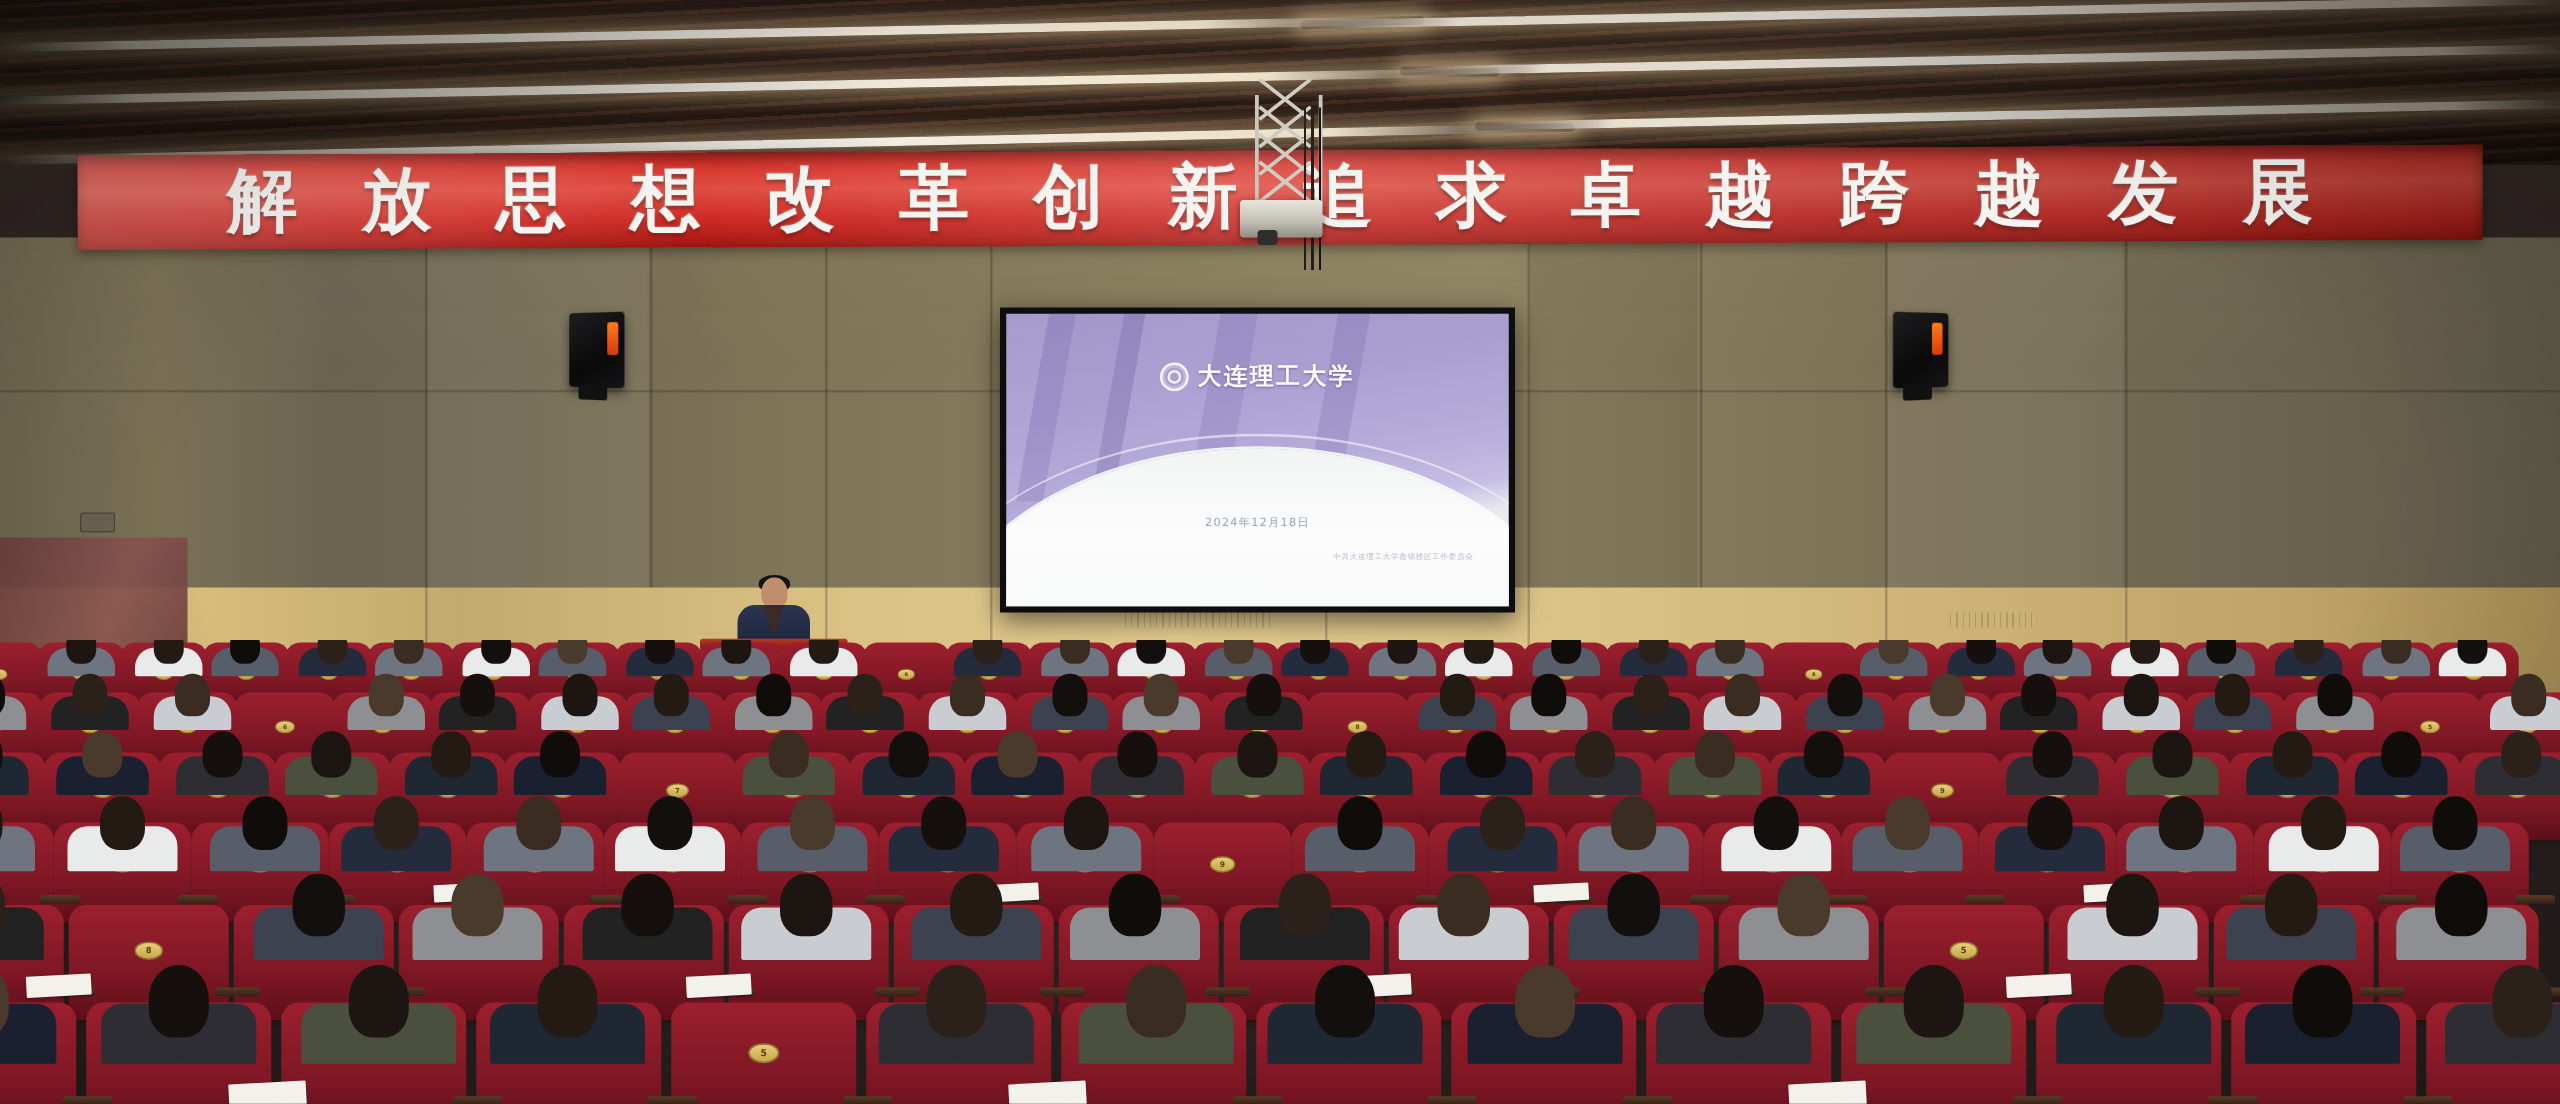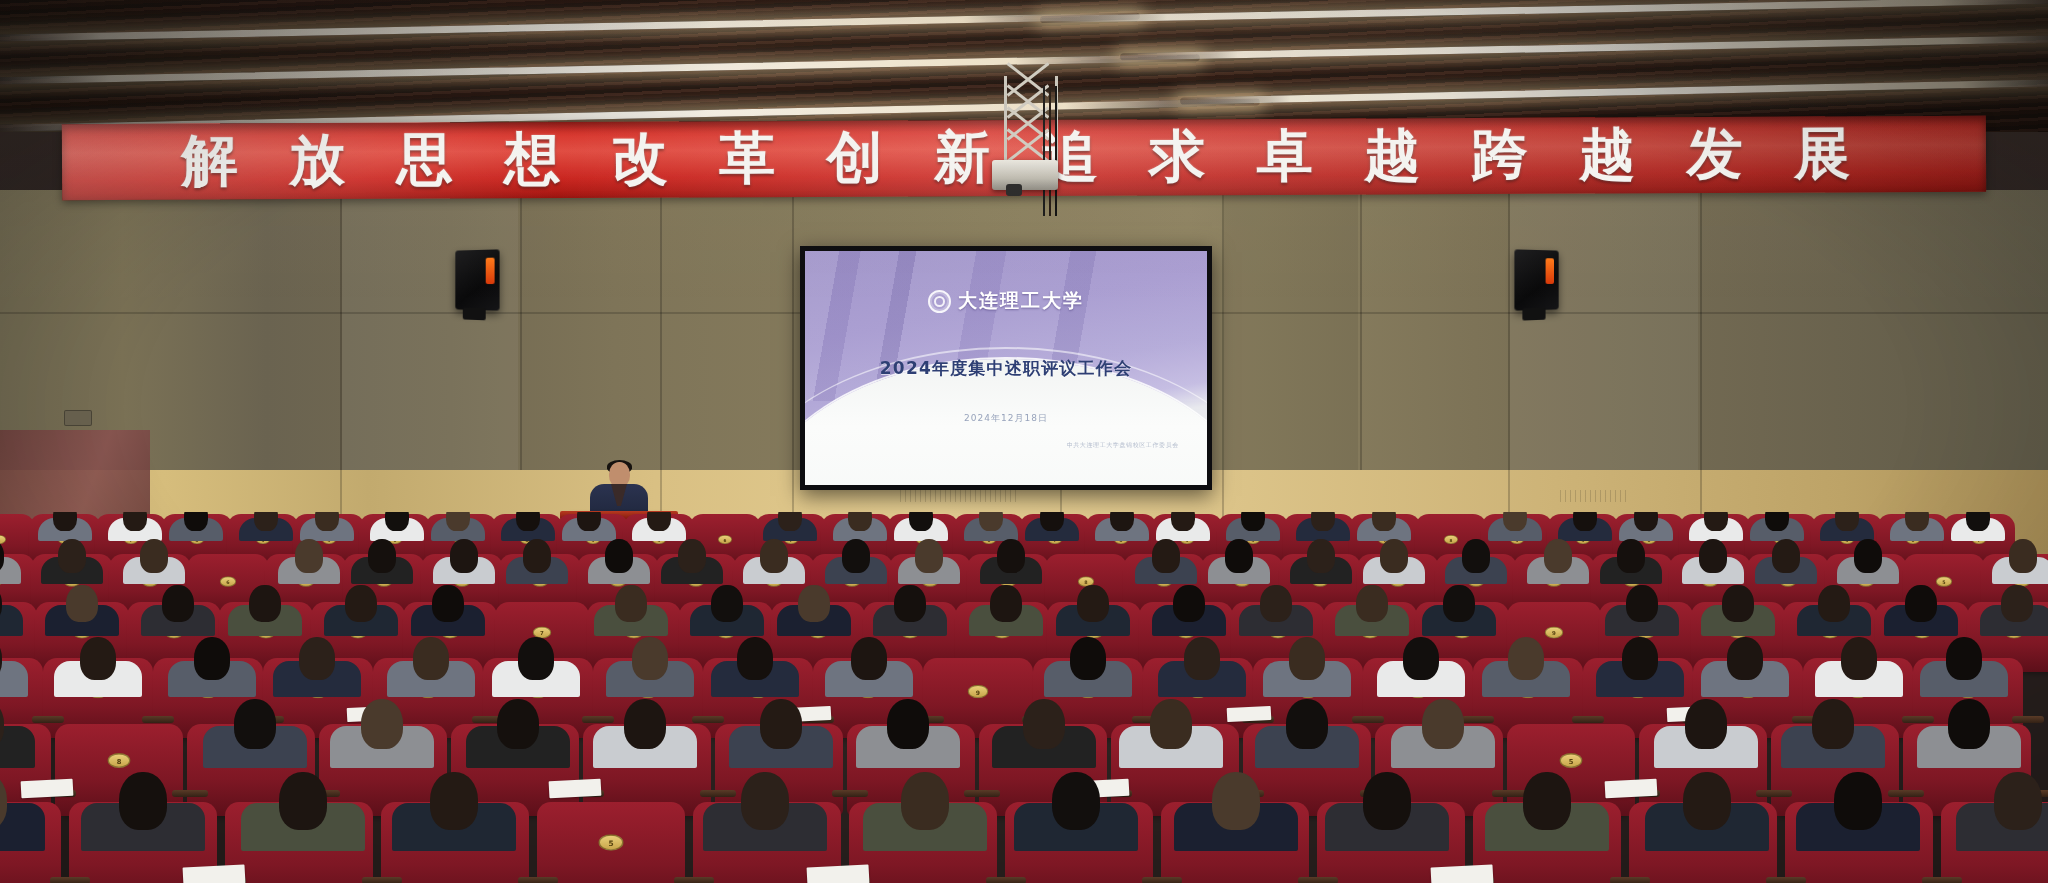--- a/index.html
+++ b/index.html
@@ -434,21 +434,20 @@
       <div class="slide-bgimg"></div>
       <div class="slide-arc2"></div>
       <div class="slide-arc"></div>
 
       <div class="slide-logo">
         <span class="logo-mark"></span>
         <span class="logo-text">大连理工大学</span>
       </div>
 
       <div class="slide-title">
-        <div>2024年度集中述职评议工作会</div>
       </div>
 
       <div class="slide-date">2024年12月18日</div>
       <div class="slide-org">中共大连理工大学盘锦校区工作委员会</div>
     </div>
   </div>
 
   <div class="wallspk" style="left:454px;top:250px">
     <div class="led"></div>
     <div class="mount"></div>

